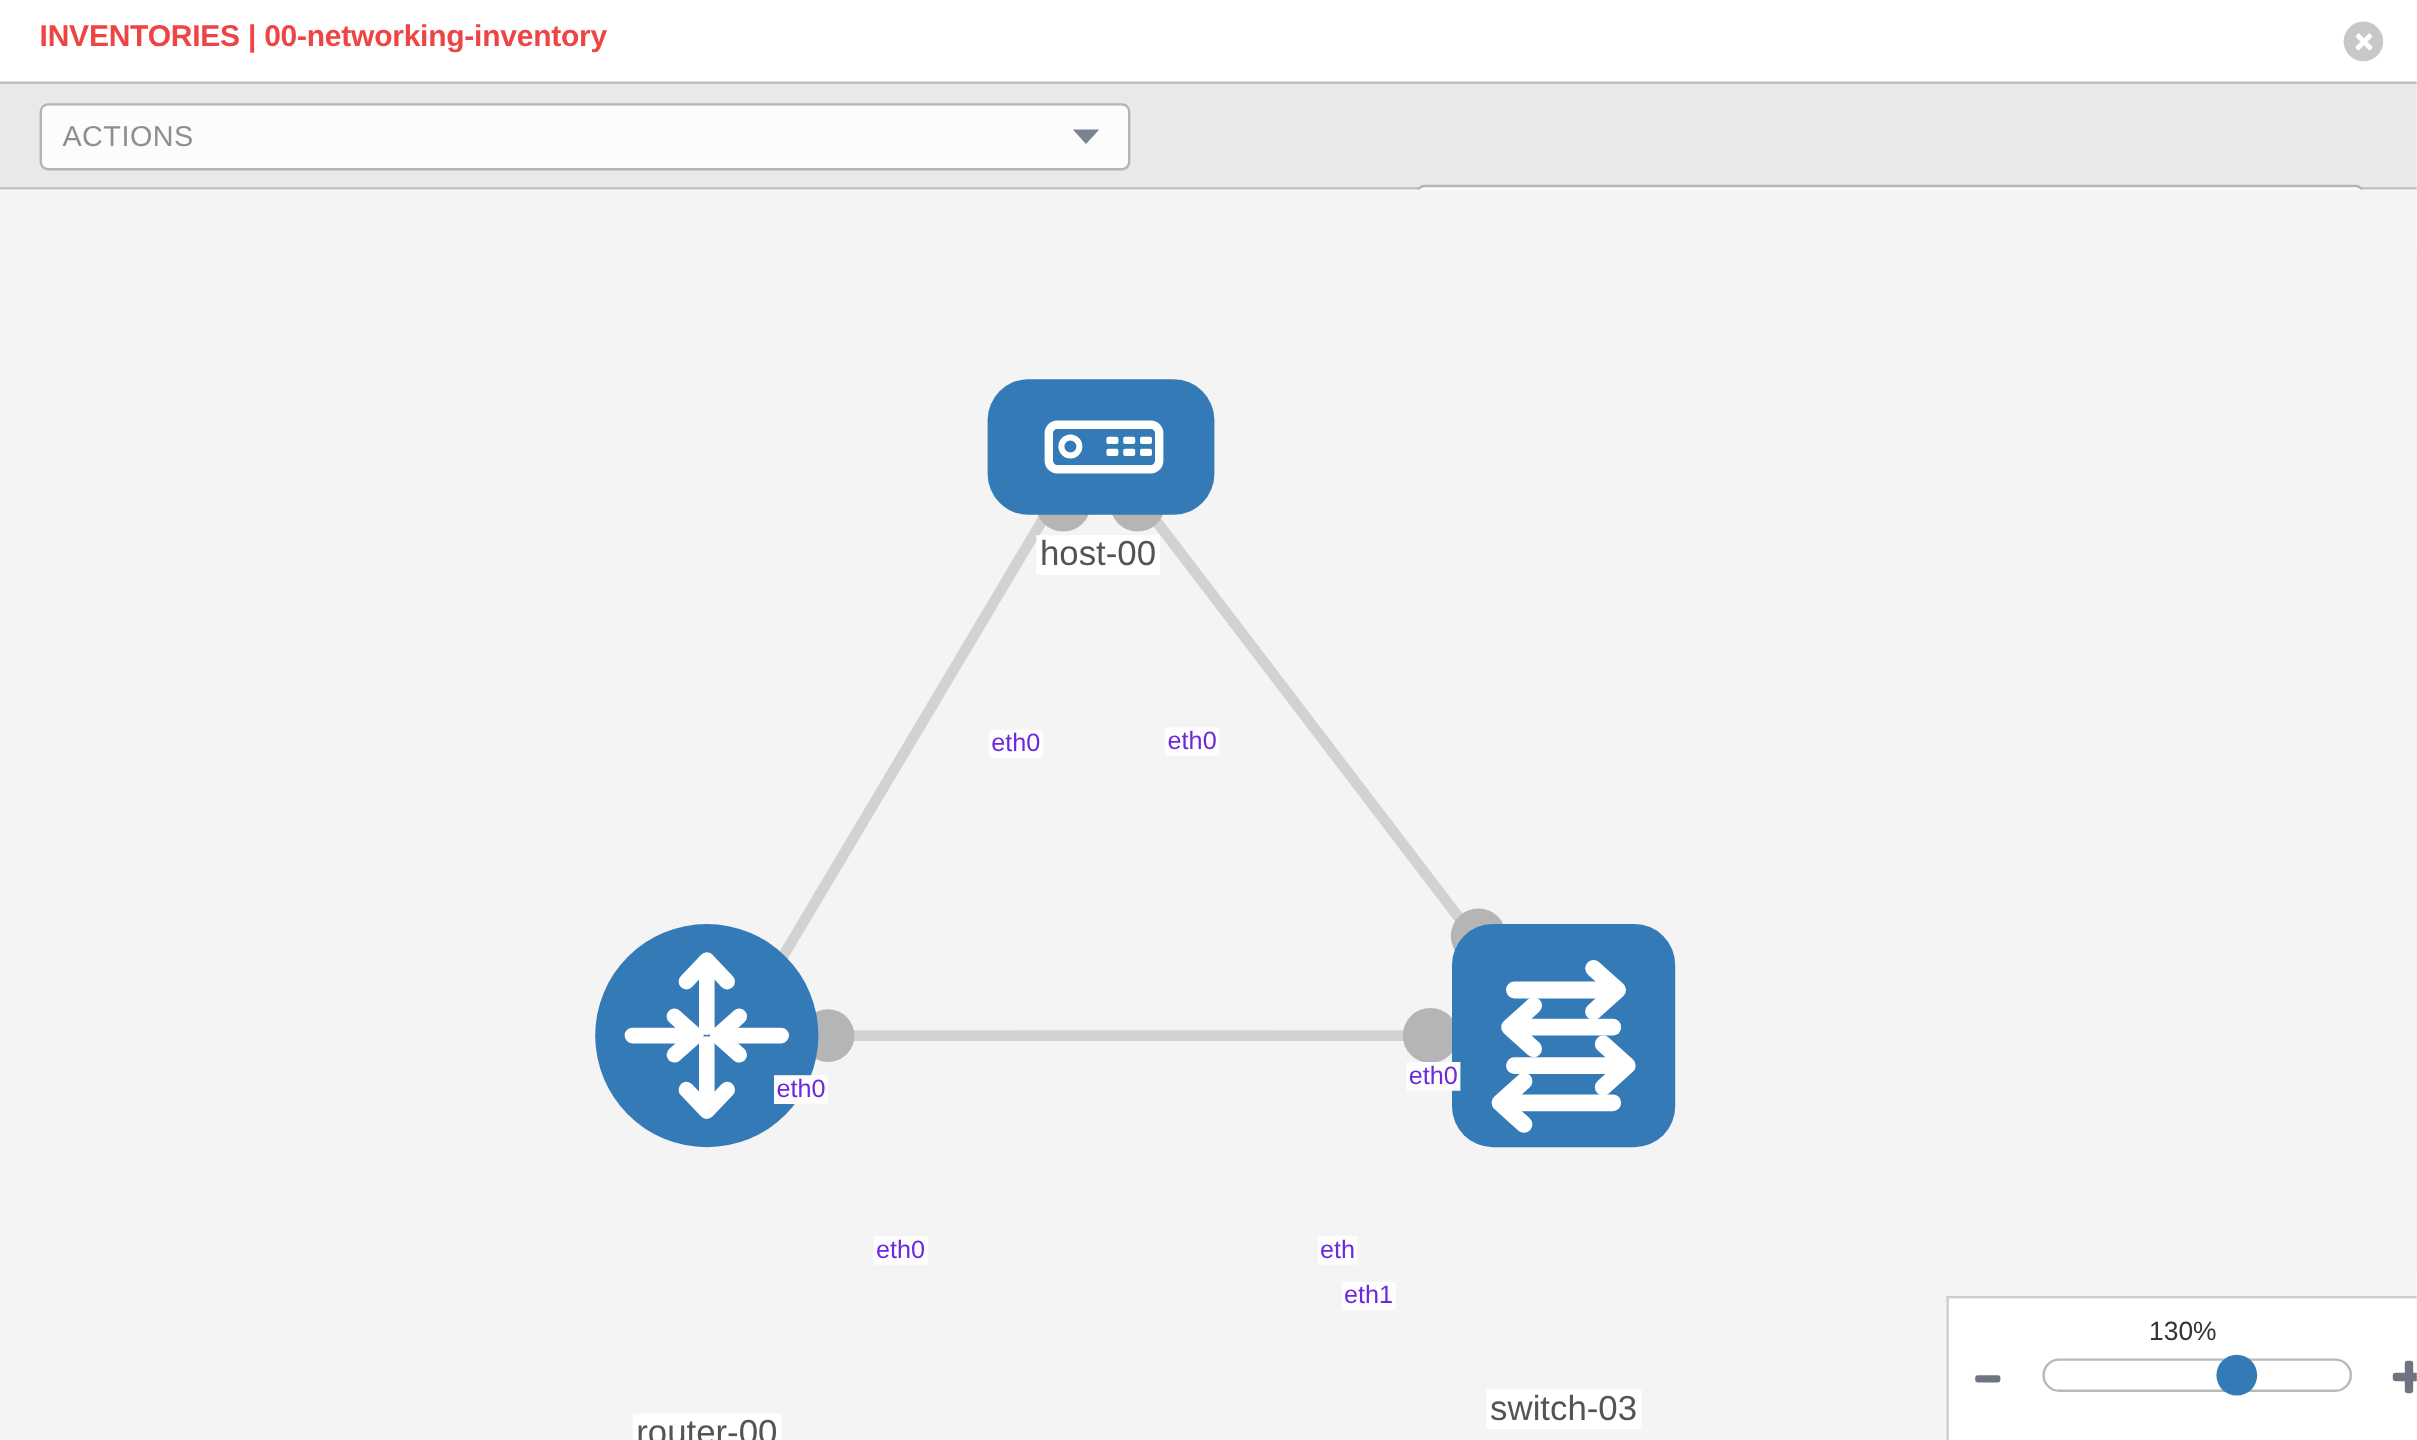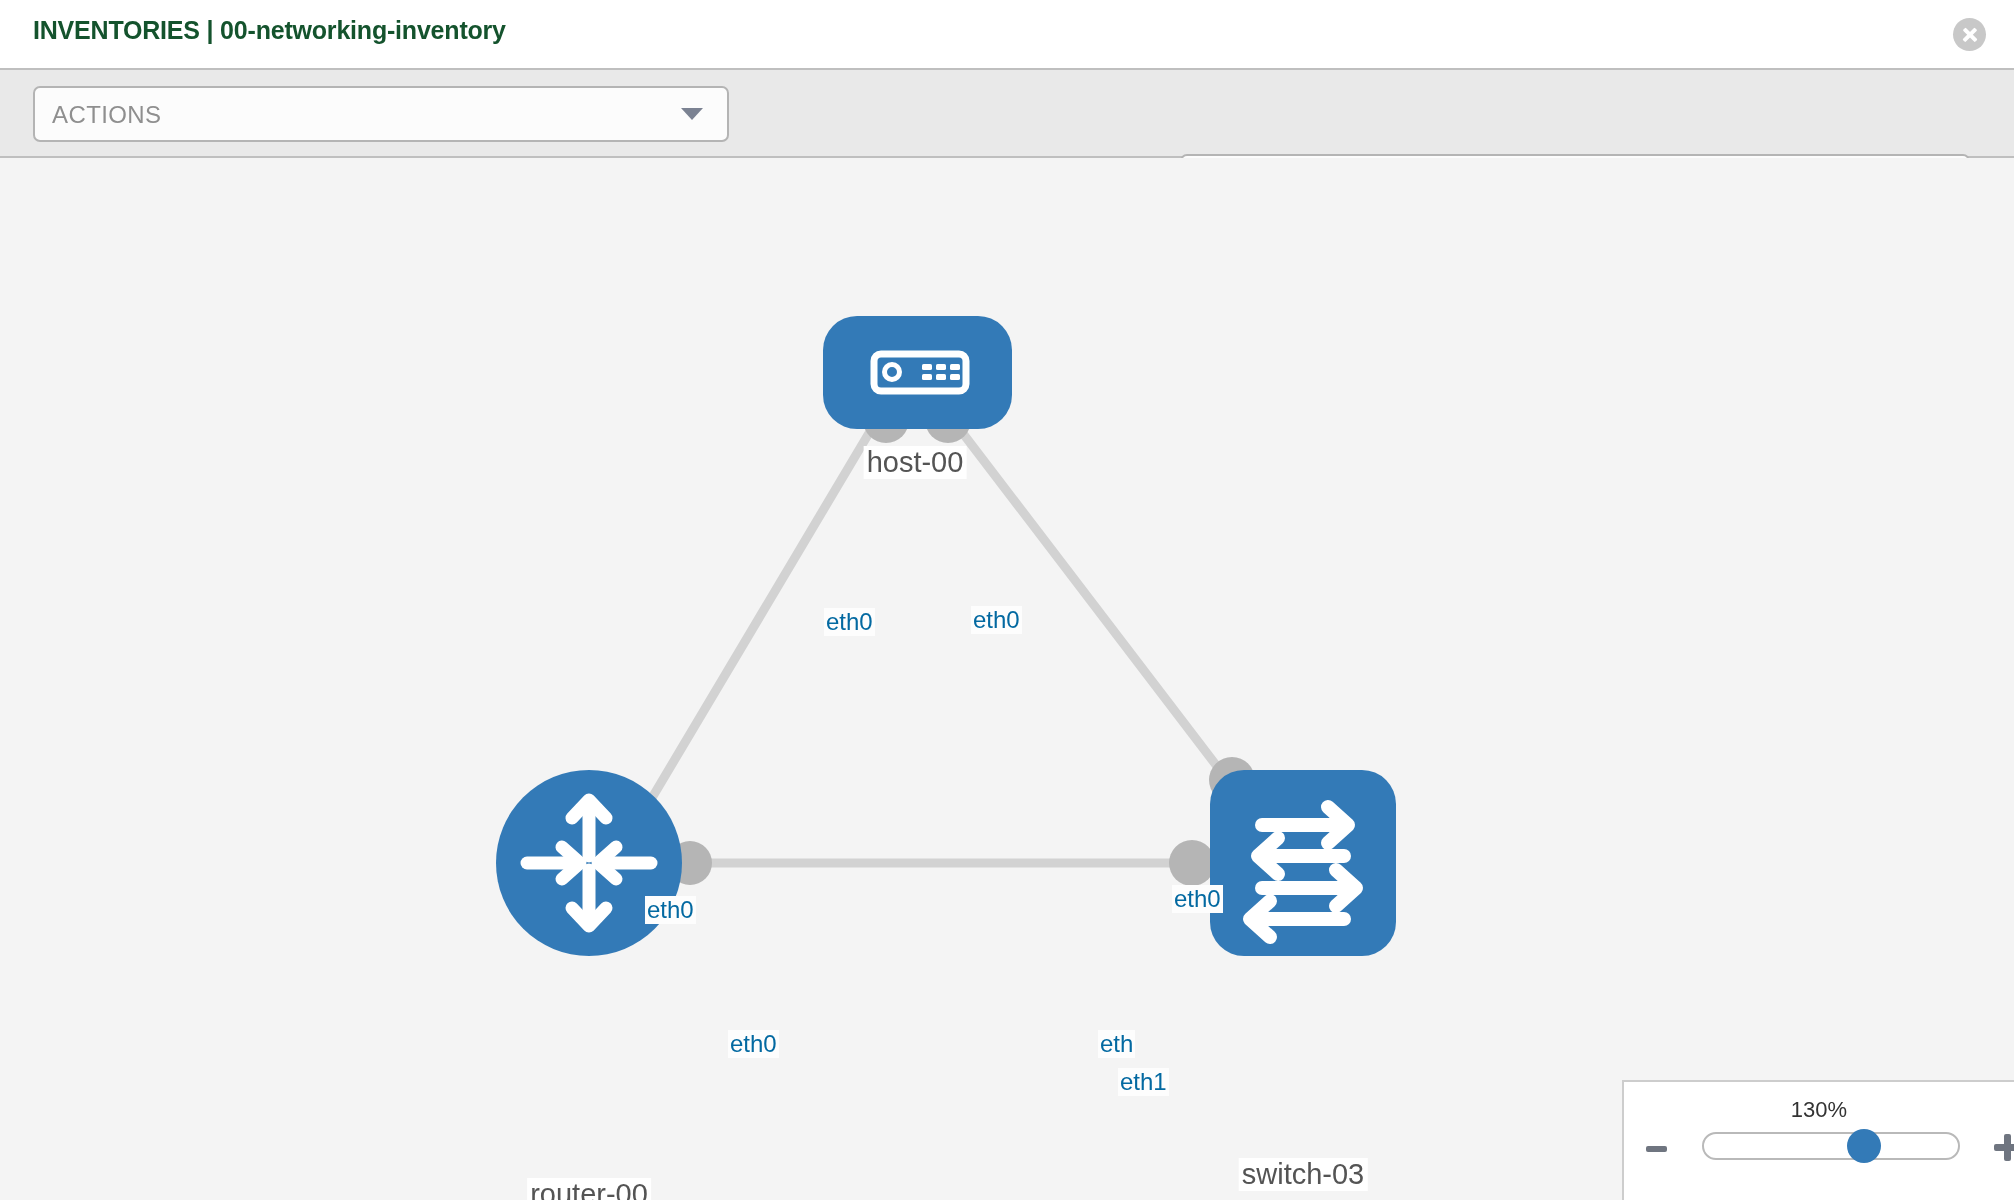--- a/index.html
+++ b/index.html
@@ -14,21 +14,21 @@
 
   
   .header {
     position: absolute; left: 0; top: 0;
     width: 2014px; height: 68px;
     background: #ffffff;
   }
   .header-title {
     position: absolute; left: 33px; top: 16px;
     font-size: 25px; font-weight: bold;
-    color: #14532d;
+    color: #ef4444;
     letter-spacing: -0.2px;
     white-space: nowrap;
   }
   .close-btn {
     position: absolute; right: 28px; top: 18px;
     width: 33px; height: 33px; border-radius: 50%;
     background: #c8c8c8;
     cursor: pointer;
   }
   .close-btn .x-bar {
@@ -42,21 +42,21 @@
   
   .toolbar {
     position: absolute; left: 0; top: 68px;
     width: 2014px; height: 90px;
     background: #e9e9e9;
     border-top: 2px solid #bfbfbf;
     border-bottom: 2px solid #bfbfbf;
   }
   .actions-select {
     position: absolute; left: 33px; top: 16px;
-    width: 696px; height: 56px;
+    width: 909px; height: 56px;
     background: #fcfcfc;
     border: 2px solid #b4b4b4;
     border-radius: 7px;
     cursor: pointer;
   }
   .actions-select .label {
     position: absolute; left: 17px; top: 13px;
     font-size: 24px; color: #8f8f8f; letter-spacing: 0.4px;
   }
   .caret {
@@ -101,21 +101,21 @@
   .node-label {
     position: absolute;
     font-size: 29px; color: #545454;
     background: #ffffff;
     padding: 0 3px;
     white-space: nowrap;
     transform: translateX(-50%);
   }
   .iface-label {
     position: absolute;
-    font-size: 24px; color: #0369a1;
+    font-size: 21px; color: #6d28d9;
     background: #fdfdfd;
     padding: 0 2px;
     white-space: nowrap;
   }
 
   
   .zoom-panel {
     position: absolute; right: 0; bottom: 0;
     width: 392px; height: 120px;
     background: #ffffff;

